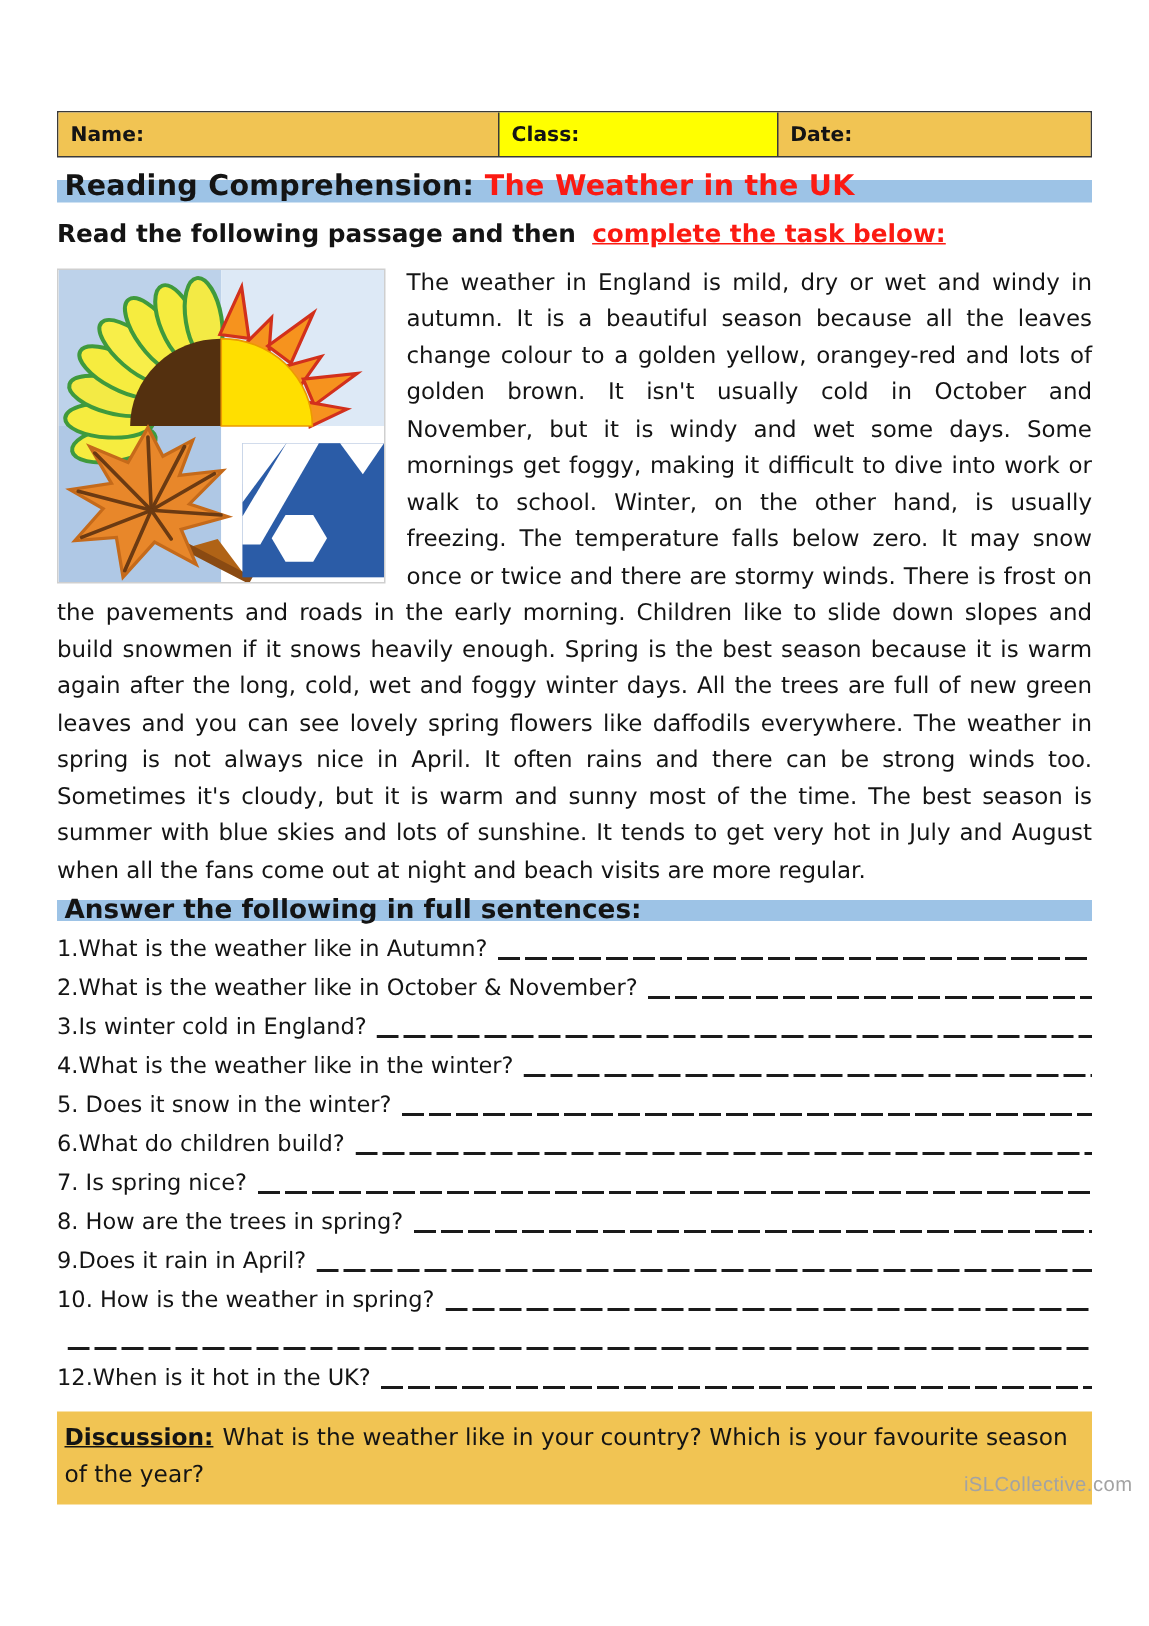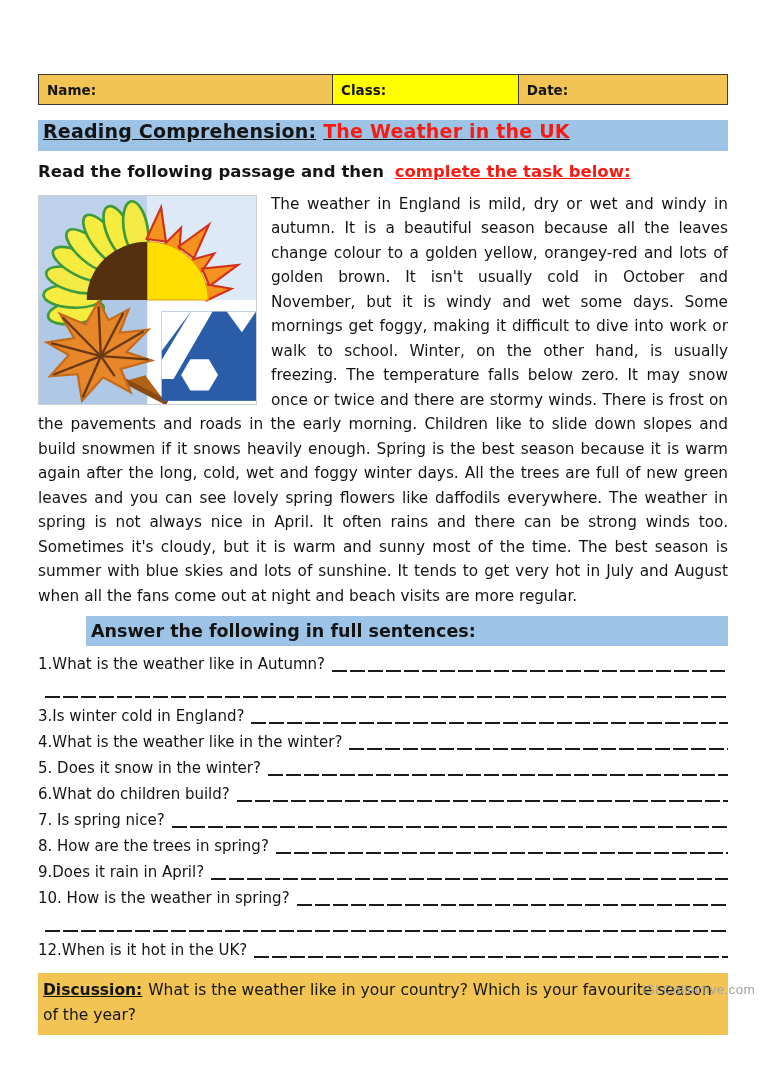--- a/index.html
+++ b/index.html
@@ -27,24 +27,23 @@
   }
   .header-cell + .header-cell{ border-left:1.5px solid var(--border); }
   .cell-name{ width:42.6%; background:var(--gold); }
   .cell-class{ width:27.0%; background:var(--yellow); }
   .cell-date{ width:30.4%; background:var(--gold);align-items:center; }
   .fill-area{ flex:1; height:100%; }
 
   
   .title-bar{
     margin-top:15px; background:var(--lightblue);
-    height:31px; display:flex; align-items:flex-start;
+    height:15px; display:flex; align-items:flex-end;
     padding-left:5px; font-size:19px; font-weight:bold;
     letter-spacing:.2px;
-    text-decoration:underline;
   }
   .title-red{ color:var(--red); margin-left:7px; }
 
   
   .instruction{
     margin-top:8px; font-size:16.5px; font-weight:bold; line-height:26px;
   }
   .red-link{ color:var(--red); text-decoration:underline; margin-left:5px; }
 
   
@@ -53,24 +52,23 @@
   .seasons-img{
     float:left; width:219px; height:210px;
     margin:3px 14px 4px 0;
     border:1px solid #cfcfcf;
     display:block;
   }
 
   
   .section-bar{
     margin-top:8px; background:var(--lightblue);
-    height:30px; display:flex; align-items:center;
+    height:14px; display:flex; align-items:center;
     padding-left:5px; font-size:17.5px; font-weight:bold;
     clear:both;
-    margin-left:48px;
   }
 
   
   .questions{ margin-top:6px; }
   .q-row{
     display:flex; align-items:flex-start;
     height:26px; font-size:15px; white-space:nowrap;
   }
   .q-label{ line-height:24px; }
   .q-blank{
@@ -217,20 +215,21 @@
 
   <div class="section-bar">Answer the following in full sentences:</div>
 
   <div class="questions" id="questions">
   <div class="q-row">
     <span class="q-label">1.What is the weather like in Autumn?</span>
     <span class="q-blank"></span>
   </div>
 
   <div class="q-row">
+    <span class="q-label">2.What is the weather like in October &amp; November?</span>
     <span class="q-blank"></span>
   </div>
 
   <div class="q-row">
     <span class="q-label">3.Is winter cold in England?</span>
     <span class="q-blank"></span>
   </div>
 
   <div class="q-row">
     <span class="q-label">4.What is the weather like in the winter?</span>

